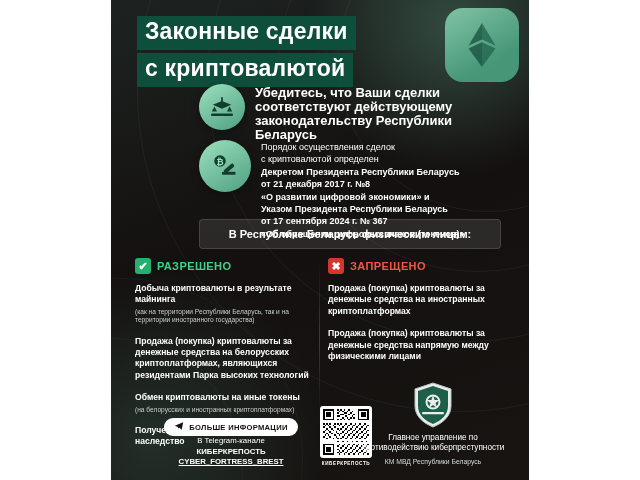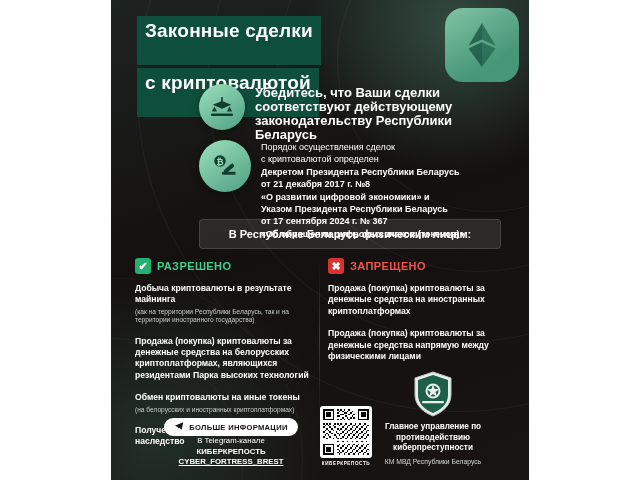--- a/index.html
+++ b/index.html
@@ -66,24 +66,24 @@
   .title-wrap {
     position: absolute;
     top: 16px;
     left: 26px;
     width: 300px;
   }
   .title-line {
     display: inline-block;
     background: #0e4f3c;
     color: #ffffff;
-    font-size: 19px;
+    font-size: 23px;
     font-weight: bold;
     line-height: 26px;
-    padding: 2px 8px 21px 8px;
+    padding: 2px 8px 6px 8px;
     margin-bottom: 3px;
     letter-spacing: 0.2px;
   }
 
   .block {
     position: absolute;
     display: flex;
     align-items: flex-start;
     gap: 10px;
   }
@@ -263,21 +263,21 @@
   }
   .emblem {
     width: 42px;
     height: 46px;
     margin: 0 auto 5px auto;
     display: block;
   }
   .emblem-title {
     font-size: 8.2px;
     line-height: 10.6px;
-    font-weight: bold;
+    font-weight: normal;
     color: #ffffff;
   }
   .emblem-sub {
     margin-top: 3px;
     font-size: 6.8px;
     line-height: 9px;
     color: #d6dbd8;
   }
 </style>
 </head>

